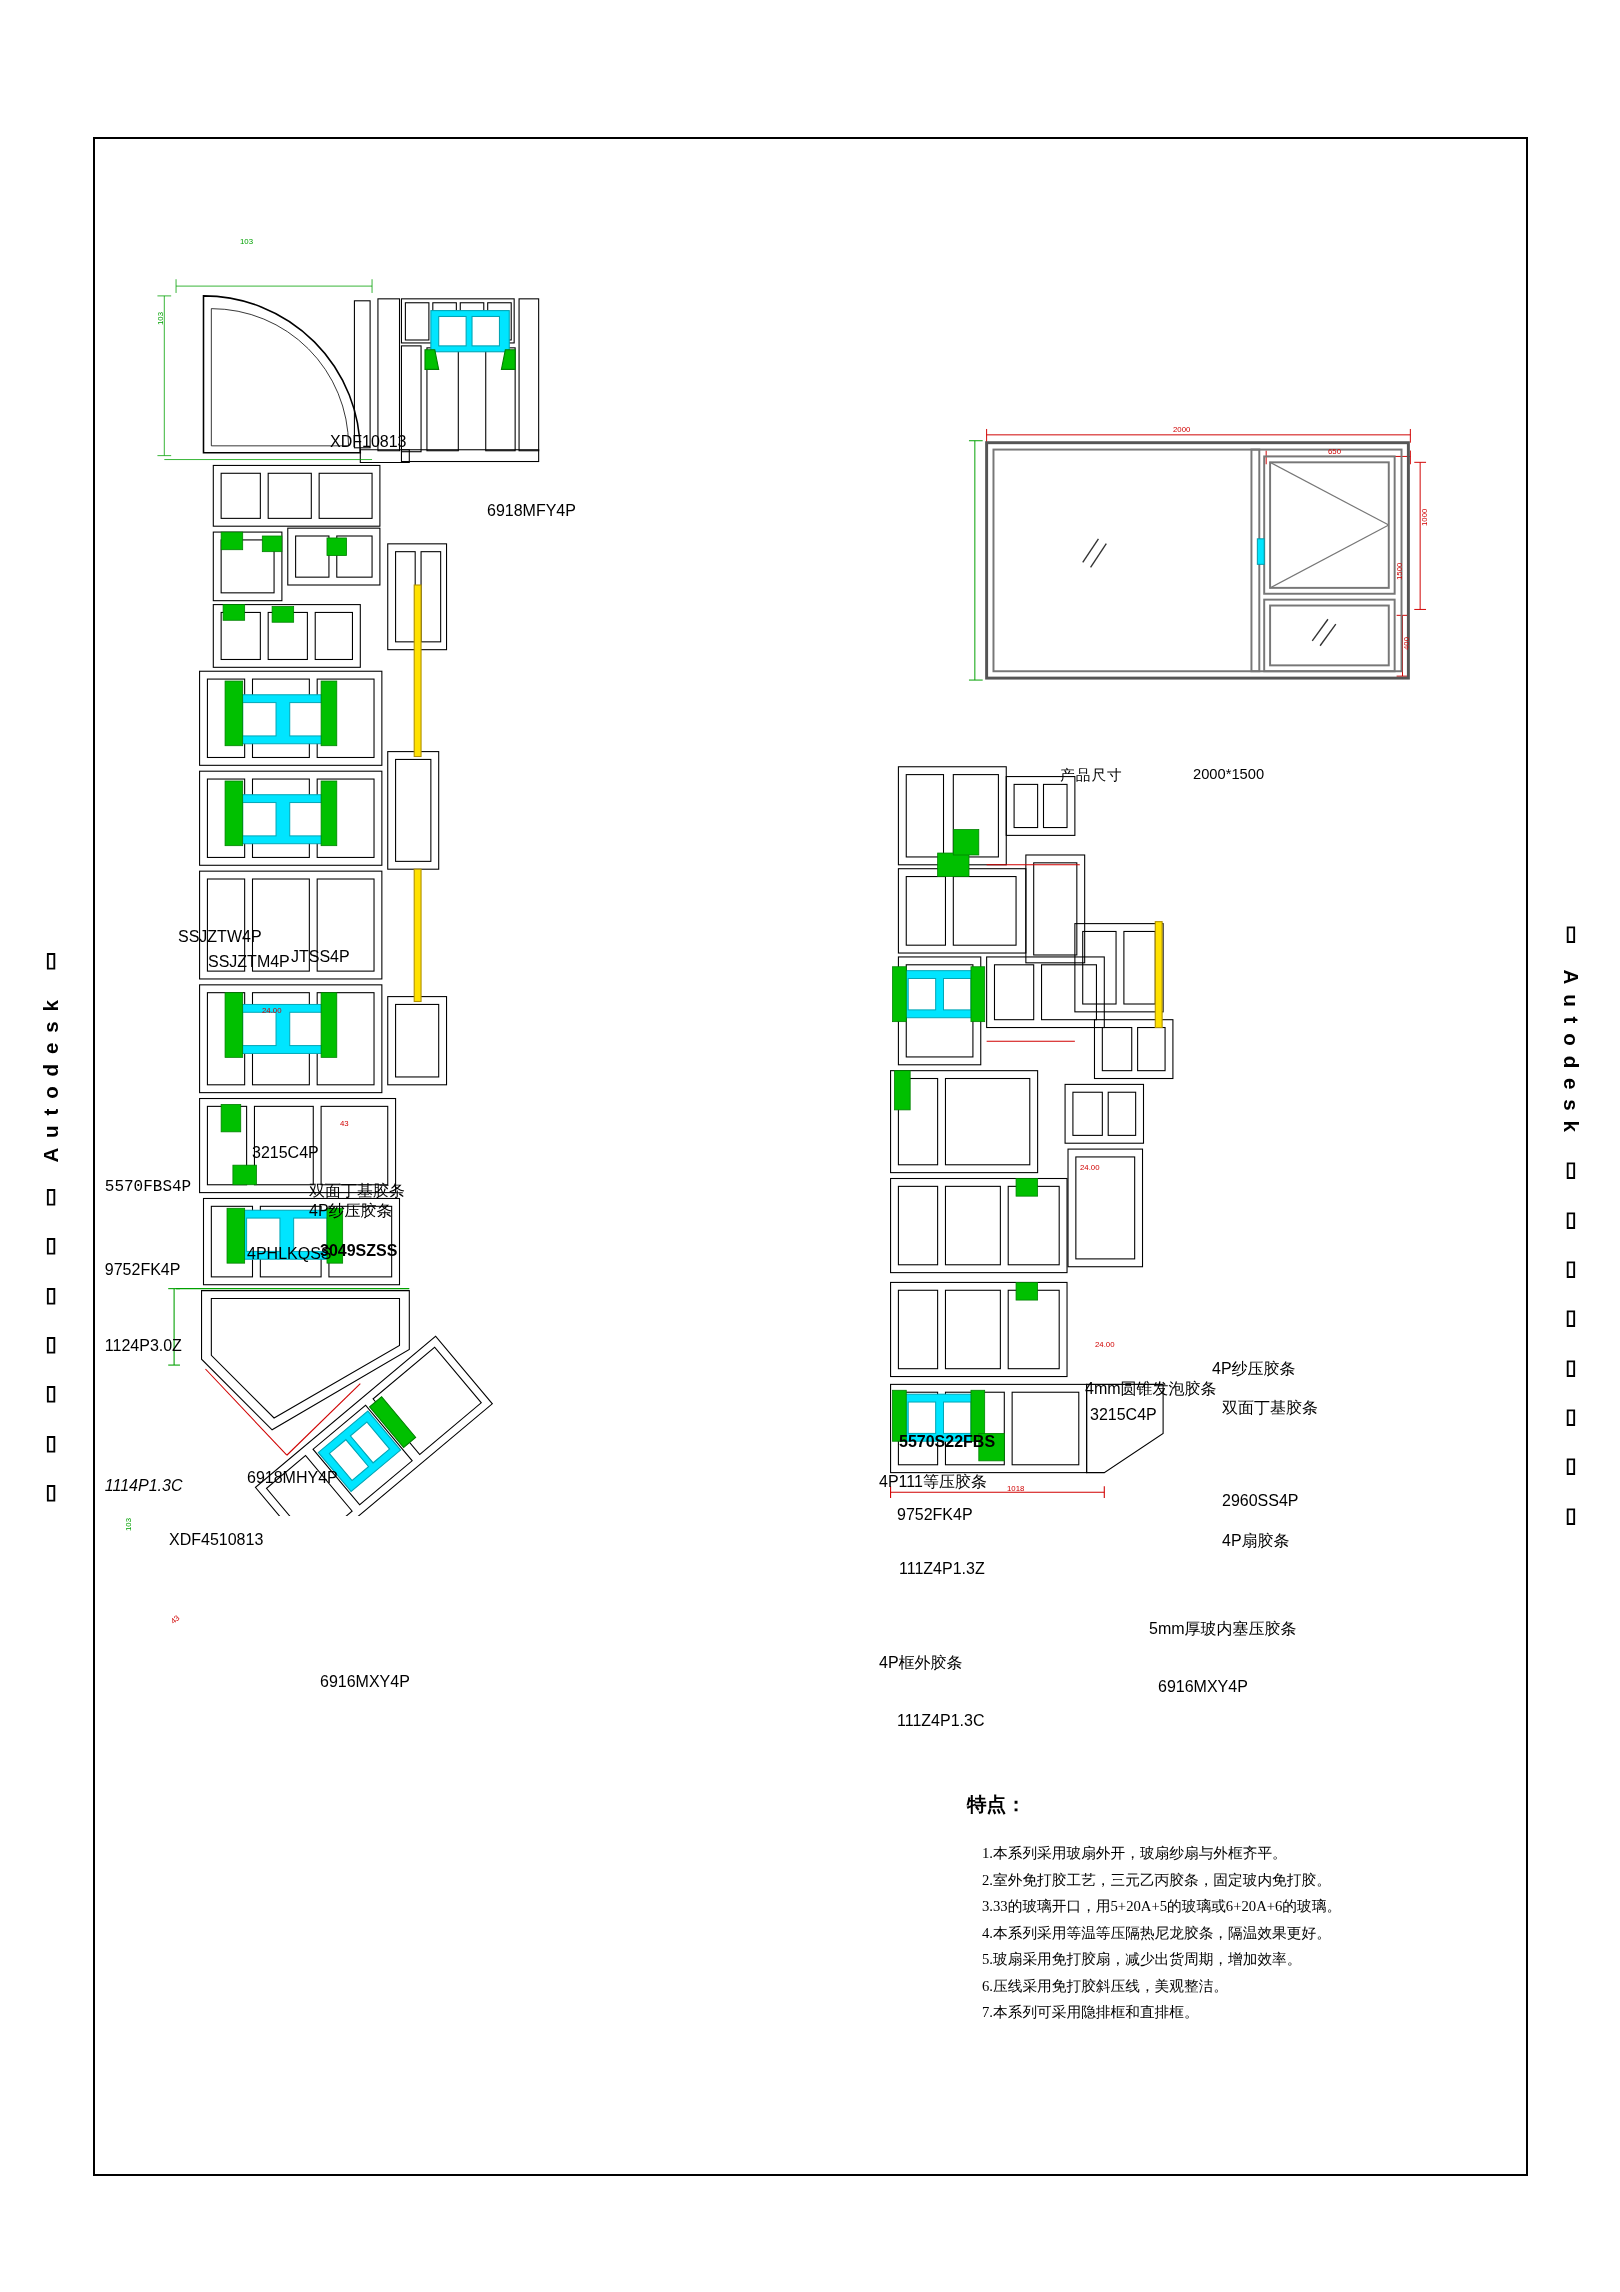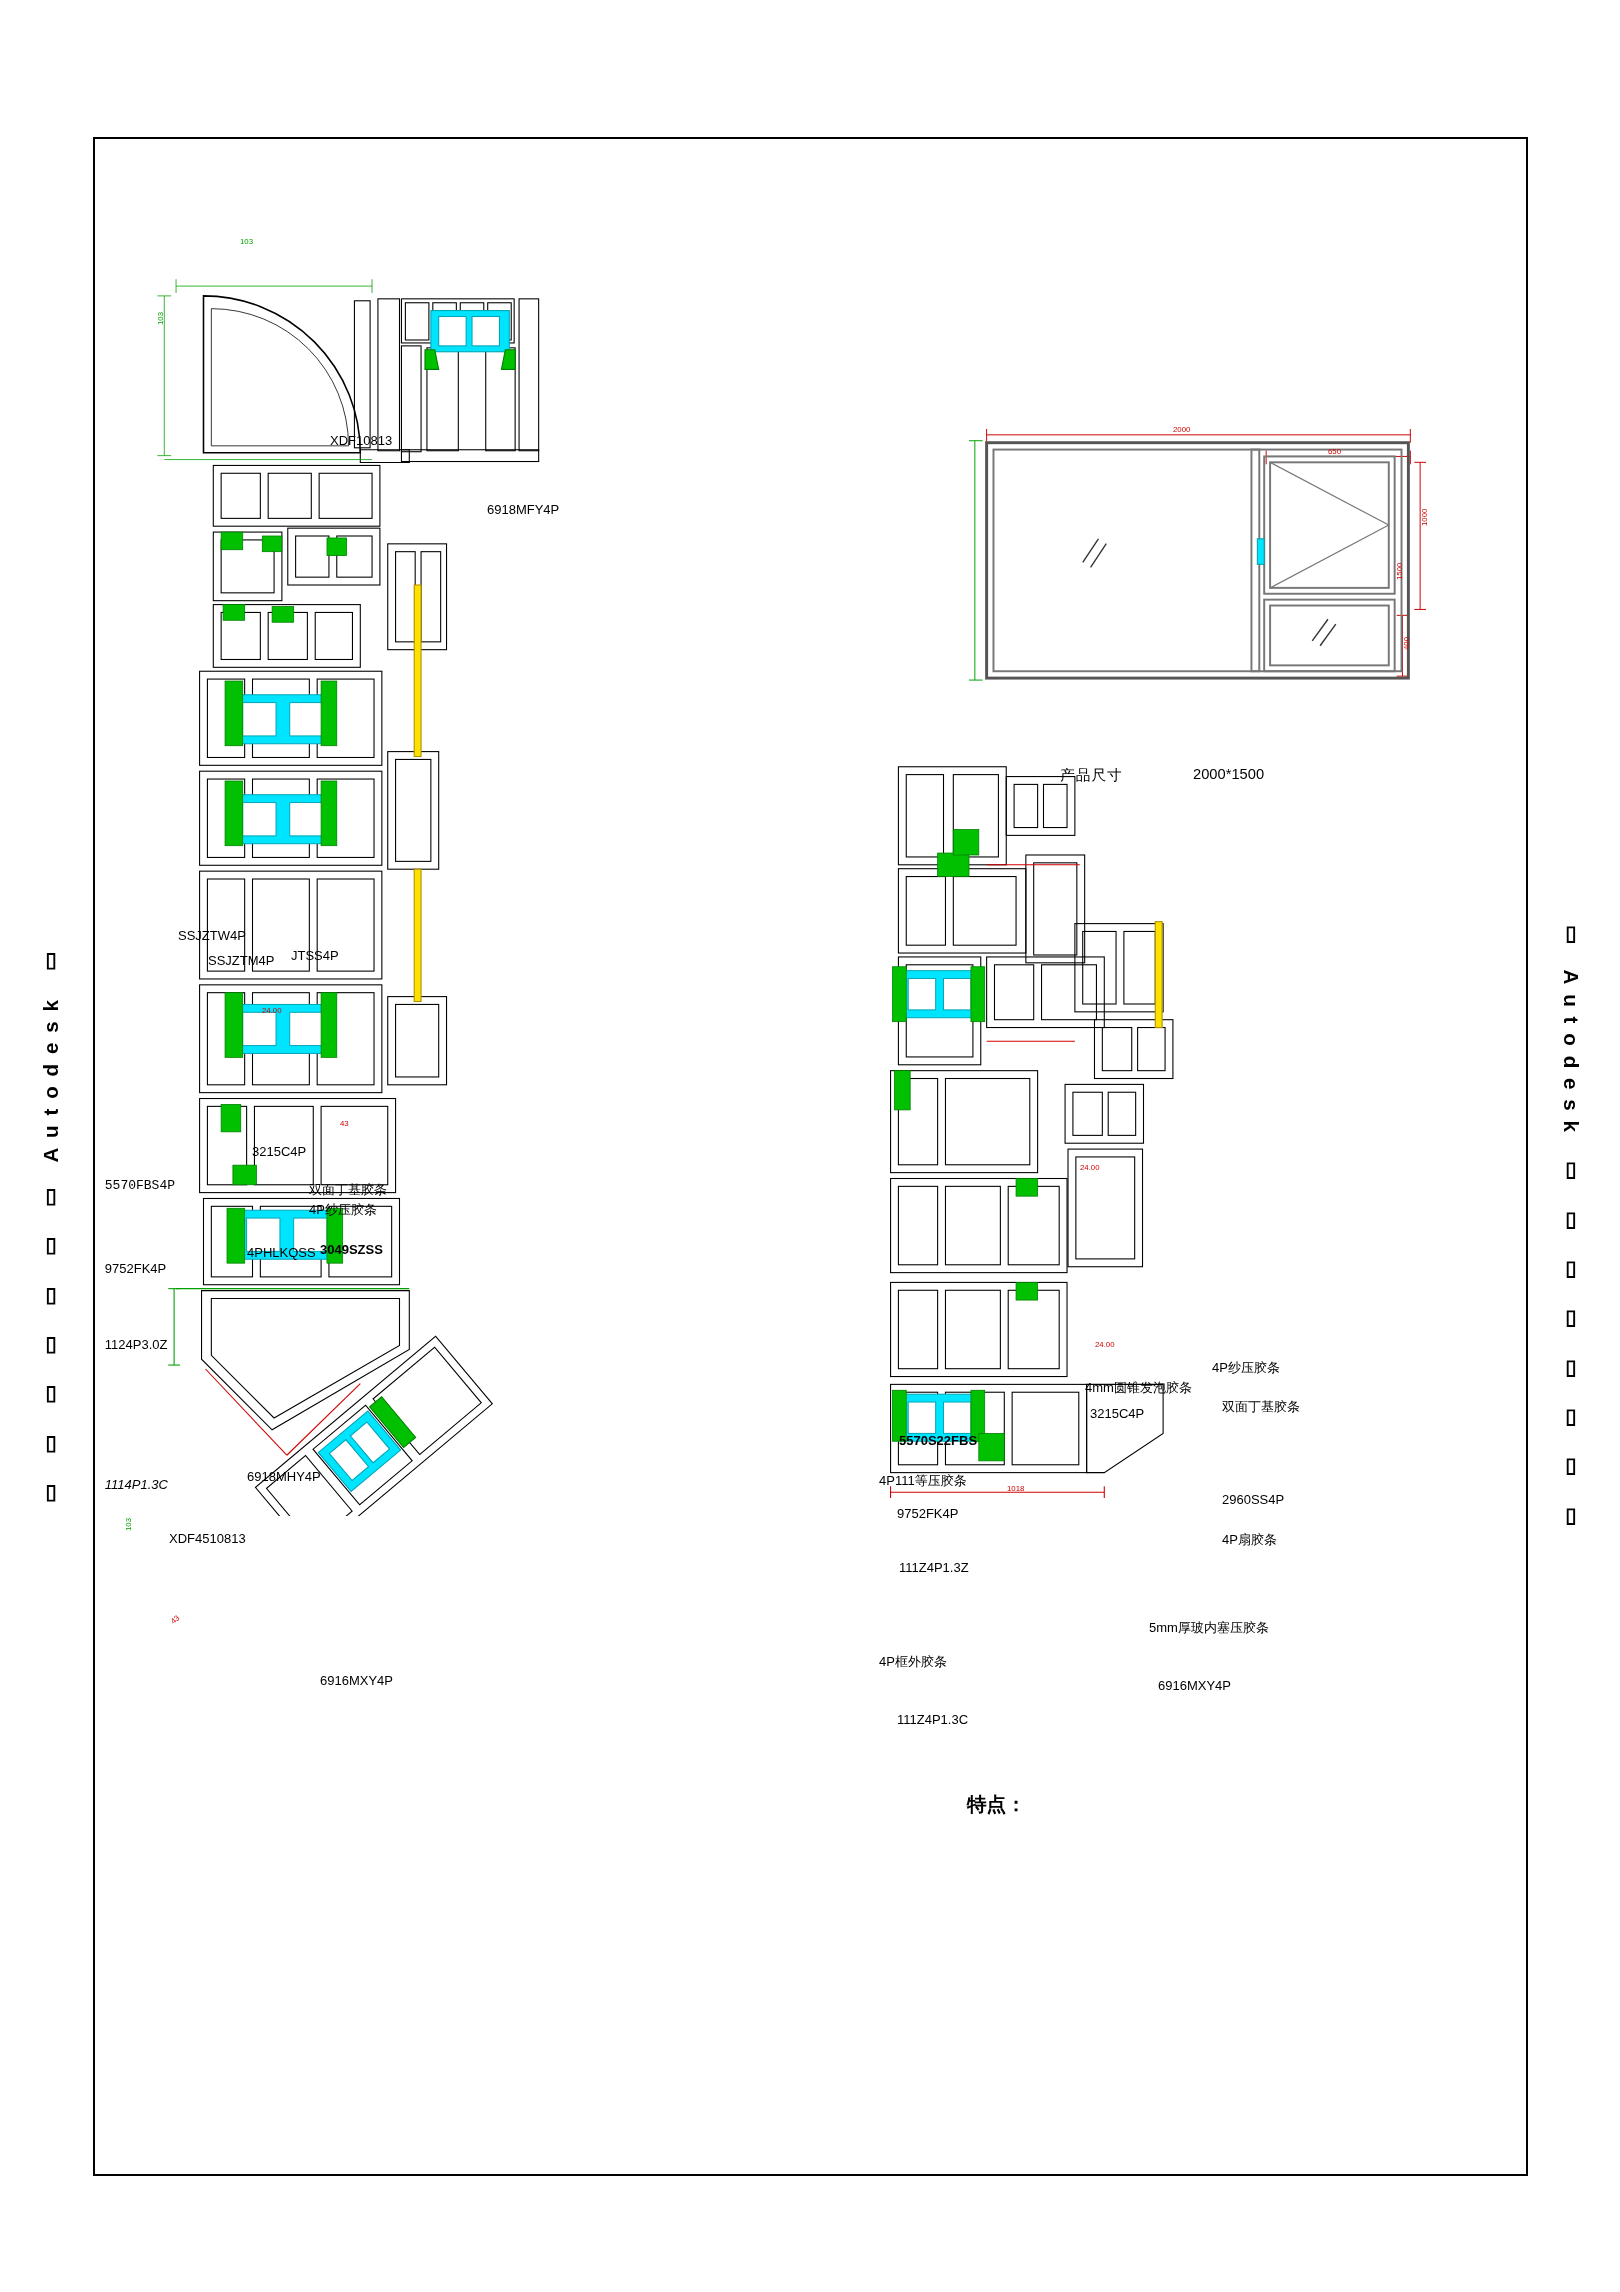--- a/index.html
+++ b/index.html
@@ -6,21 +6,21 @@
   body{width:1620px;height:2293px;position:relative;font-family:"Liberation Sans",sans-serif;color:#000;}
   .sheet{position:absolute;left:93px;top:137px;width:1431px;height:2035px;border:2px solid #000;background:#fff;}
   .wm{position:absolute;font-weight:bold;color:#000;letter-spacing:2px;}
   .wm-top{left:578px;top:135px;font-size:24.5px;}
   .wm-bottom{left:608px;top:2137px;font-size:24.5px;transform:scaleY(-1);}
   .wm-left{position:absolute;left:39px;top:941px;width:39px;text-align:center;font-size:20.6px;font-weight:bold;
            writing-mode:vertical-rl;transform:rotate(180deg);letter-spacing:9.8px;}
   .wm-right{position:absolute;left:1544px;top:921px;width:39px;text-align:center;font-size:20.6px;font-weight:bold;
            writing-mode:vertical-rl;letter-spacing:9.8px;}
   .title{position:absolute;left:211px;top:165px;font-size:29px;font-weight:bold;font-family:"Liberation Serif",serif;}
-  .lbl{position:absolute;font-size:13px;white-space:nowrap;}
+  .lbl{position:absolute;font-size:16px;white-space:nowrap;}
   .lbl.b{font-weight:bold;}
   .dimtxt{position:absolute;font-size:7.8px;color:#d00000;white-space:nowrap;}
   .dimtxt.g{color:#00a000;}
   .elev{position:absolute;left:872px;top:284px;width:461px;height:255px;}
   .prod{position:absolute;left:965px;top:627px;font-size:14.7px;letter-spacing:1px;}
   .prod2{position:absolute;left:1098px;top:627px;font-size:14.7px;}
   .feat-title{position:absolute;left:872px;top:1652px;font-size:19.6px;font-weight:bold;font-family:"Liberation Serif",serif;}
   .feat-list{position:absolute;left:887px;top:1701px;font-size:14.7px;line-height:26.5px;font-family:"Liberation Serif",serif;}
   .feat-list div{white-space:nowrap;}
   svg{position:absolute;left:0;top:0;}
@@ -345,15 +345,24 @@
   <div class="lbl" style="left:804px;top:1421px;">111Z4P1.3Z</div>
   <div class="lbl" style="left:1054px;top:1480px;">5mm厚玻内塞压胶条</div>
   <div class="lbl" style="left:784px;top:1514px;">4P框外胶条</div>
   <div class="lbl" style="left:1063px;top:1539px;">6916MXY4P</div>
   <div class="lbl" style="left:802px;top:1573px;">111Z4P1.3C</div>
   <div class="dimtxt" style="left:1000px;top:1201px;">24.00</div>
   <div class="dimtxt" style="left:985px;top:1024px;">24.00</div>
   <div class="dimtxt" style="left:912px;top:1345px;">1018</div>
 
   <div class="feat-title">特点：</div>
+  <div class="feat-list">
+    <div>1.本系列采用玻扇外开，玻扇纱扇与外框齐平。</div>
+    <div>2.室外免打胶工艺，三元乙丙胶条，固定玻内免打胶。</div>
+    <div>3.33的玻璃开口，用5+20A+5的玻璃或6+20A+6的玻璃。</div>
+    <div>4.本系列采用等温等压隔热尼龙胶条，隔温效果更好。</div>
+    <div>5.玻扇采用免打胶扇，减少出货周期，增加效率。</div>
+    <div>6.压线采用免打胶斜压线，美观整洁。</div>
+    <div>7.本系列可采用隐排框和直排框。</div>
+  </div>
 
 </div>
 
 
 </body></html>

